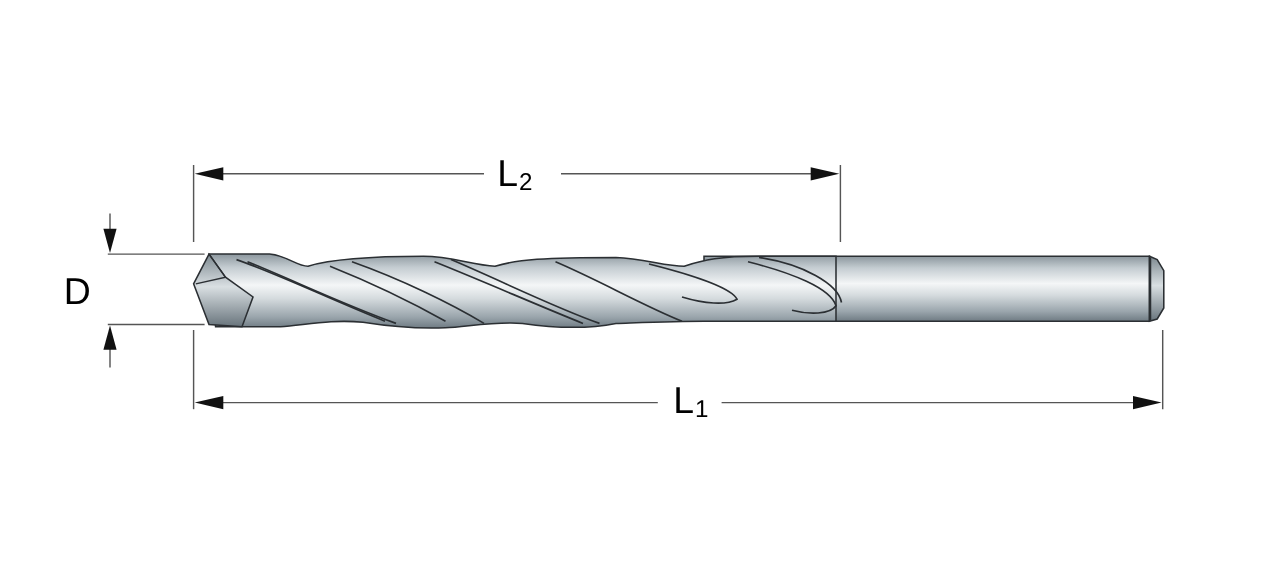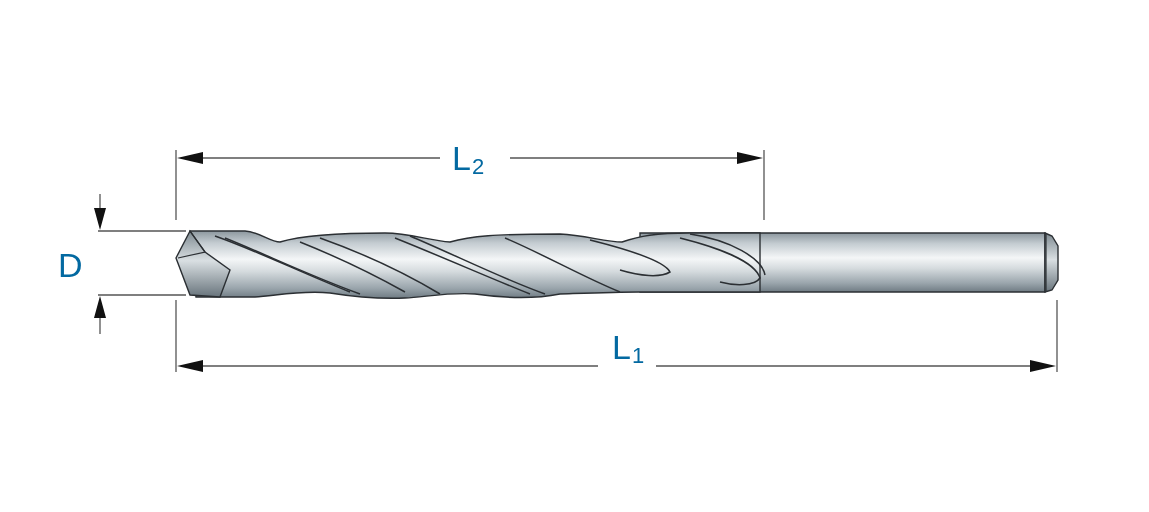--- a/index.html
+++ b/index.html
@@ -1,30 +1,30 @@
 <!DOCTYPE html>
 <html><head>
 <meta charset="utf-8">
 <style>
   html, body { margin: 0; padding: 0; background: #ffffff; }
   body { width: 1149px; height: 512px; overflow: hidden; position: relative; }
   .canvas { position: absolute; left: 0; top: 0; width: 1149px; height: 512px; }
   .lbl {
     position: absolute;
     font-family: "Liberation Sans", sans-serif;
-    color: #0369a1;
+    color: #000000;
     line-height: 1;
     white-space: nowrap;
     background: #ffffff;
   }
   .lbl .main { font-size: 34px; }
   .lbl .sub { font-size: 22px; position: relative; top: 4px; margin-left: 1px; }
   .lbl-d { left: 58px; top: 248px; font-size: 34px; background: transparent; }
   .lbl-l2 { left: 446px; top: 141px; padding: 0 6px; }
-  .lbl-l1 { left: 606px; top: 330px; padding: 0 6px; }
+  .lbl-l1 { left: 606px; top: 347px; padding: 0 6px; }
 </style>
 </head>
 <body>
 
 <div class="canvas">
   <svg width="1149" height="512" viewBox="0 0 1149 512" xmlns="http://www.w3.org/2000/svg">
     <defs>
       <linearGradient id="metal" x1="0" y1="0" x2="0" y2="1">
         <stop offset="0" stop-color="#8c979e"></stop>
         <stop offset="0.18" stop-color="#c4ccd1"></stop>

